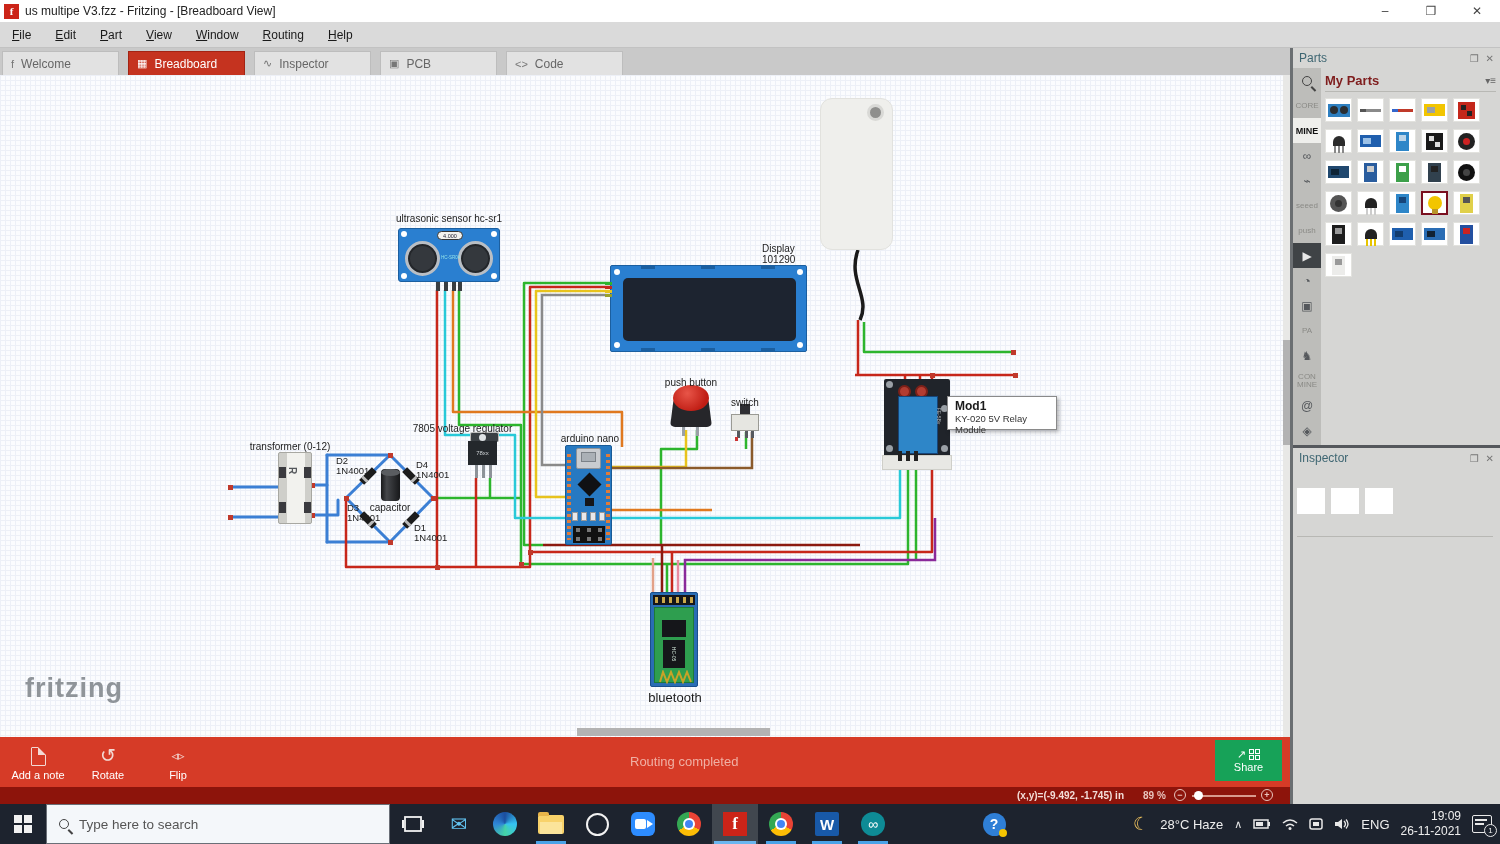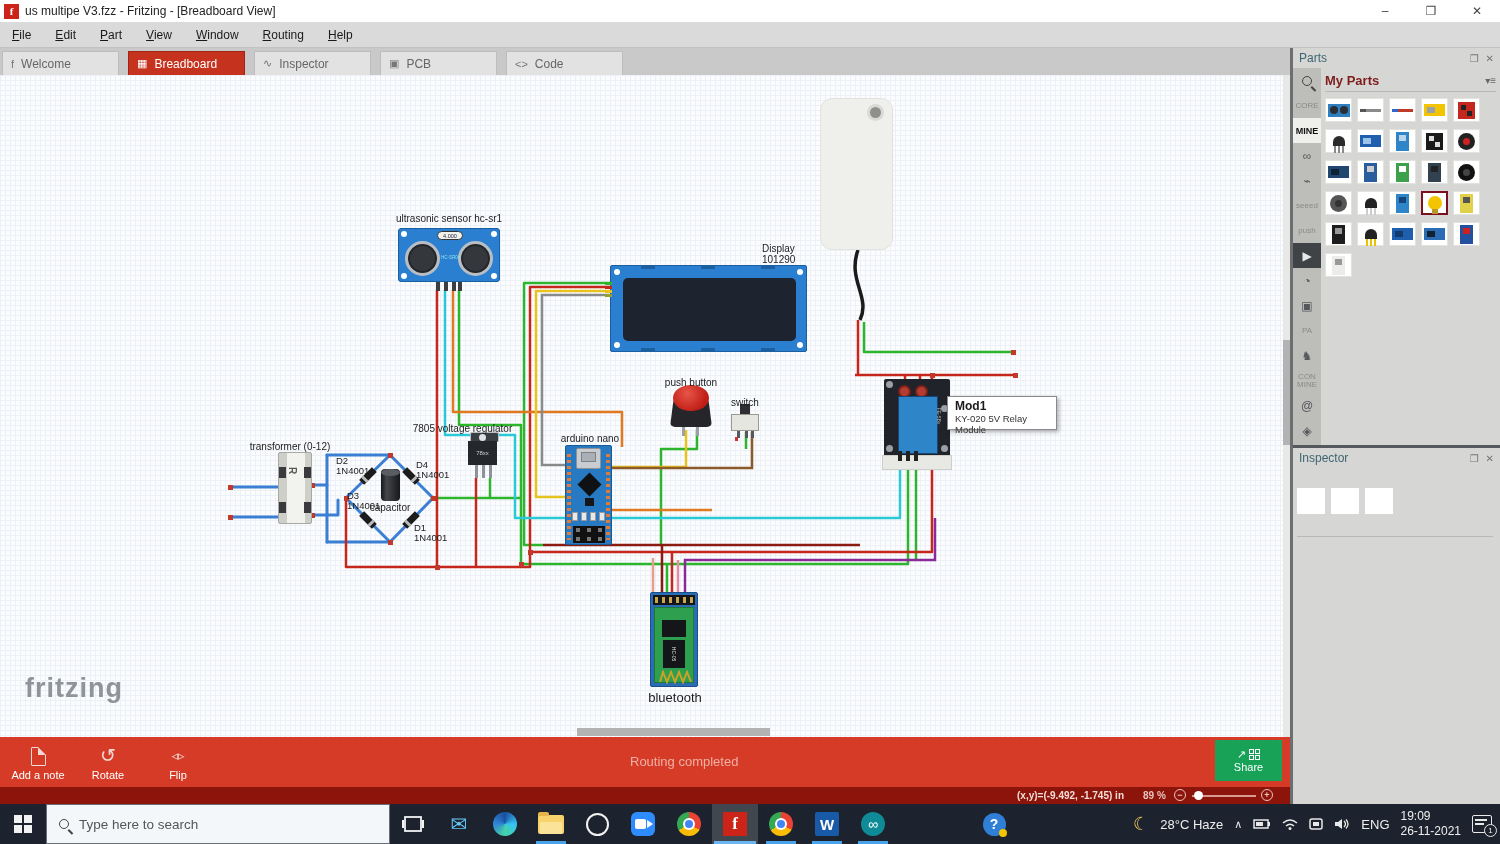--- a/index.html
+++ b/index.html
@@ -171,21 +171,21 @@
 .tb-chrome i{position:absolute;left:6px;top:6px;width:12px;height:12px;border-radius:50%;background:#fff}
 .tb-chrome i:after{content:"";position:absolute;left:2px;top:2px;width:8px;height:8px;border-radius:50%;background:#4285f4}
 .tb-frz{width:24px;height:24px;background:#cc2418;color:#fff;font-weight:bold;font-family:"Liberation Serif",serif;font-size:17px;display:flex;align-items:center;justify-content:center}
 .tb-word{width:24px;height:24px;background:#1859a8;color:#fff;font-weight:bold;font-size:15px;display:flex;align-items:center;justify-content:center;border-radius:2px}
 .tb-ard{width:24px;height:24px;border-radius:50%;background:#0e8b96;color:#fff;font-size:14px;display:flex;align-items:center;justify-content:center}
 .tb-help{width:23px;height:23px;border-radius:50%;background:#2f7fd6;color:#fff;font-weight:bold;font-size:14px;display:flex;align-items:center;justify-content:center;position:relative}
 .tb-help:after{content:"";position:absolute;right:-1px;bottom:-1px;width:8px;height:8px;border-radius:50%;background:#f5c400}
 #traywrap{position:absolute;right:0;top:0;height:40px;display:flex;align-items:center;gap:11px;padding-right:8px;font-size:13px}
 .moon{color:#f5c65d;font-size:18px}
 .trayic{color:#e8e8e8;display:flex;align-items:center}
-#clock{text-align:left;font-size:12px;line-height:15px}
+#clock{text-align:right;font-size:12px;line-height:15px}
 .notif{position:relative;width:20px;height:18px;border:1.5px solid #e8e8e8;border-radius:2px}
 .notif i{position:absolute;left:2px;width:12px;height:1.5px;background:#e8e8e8}
 .notif .b{position:absolute;right:-6px;bottom:-5px;width:13px;height:13px;border-radius:50%;background:#1d232e;border:1.5px solid #e8e8e8;font-size:8px;display:flex;align-items:center;justify-content:center}
 </style>
 </head>
 <body>
 
 <div id="titlebar">
   <div id="appicon">f</div>
   <span>us multipe V3.fzz - Fritzing - [Breadboard View]</span>
@@ -447,21 +447,21 @@
   <div class="clabel" style="left:355px;top:427px;width:70px;text-align:center">capacitor</div>
 
   <div class="dlabel" style="left:336px;top:381px">
       <div>D2</div>
       <div>1N4001</div>
     </div>
   <div class="dlabel" style="left:416px;top:385px">
       <div>D4</div>
       <div>1N4001</div>
     </div>
-  <div class="dlabel" style="left:347px;top:416px">
+  <div class="dlabel" style="left:347px;top:428px">
       <div>D3</div>
       <div>1N4001</div>
     </div>
   <div class="dlabel" style="left:414px;top:448px">
       <div>D1</div>
       <div>1N4001</div>
     </div>
 
   <div class="comp" id="bt">
     <div class="hdr">

